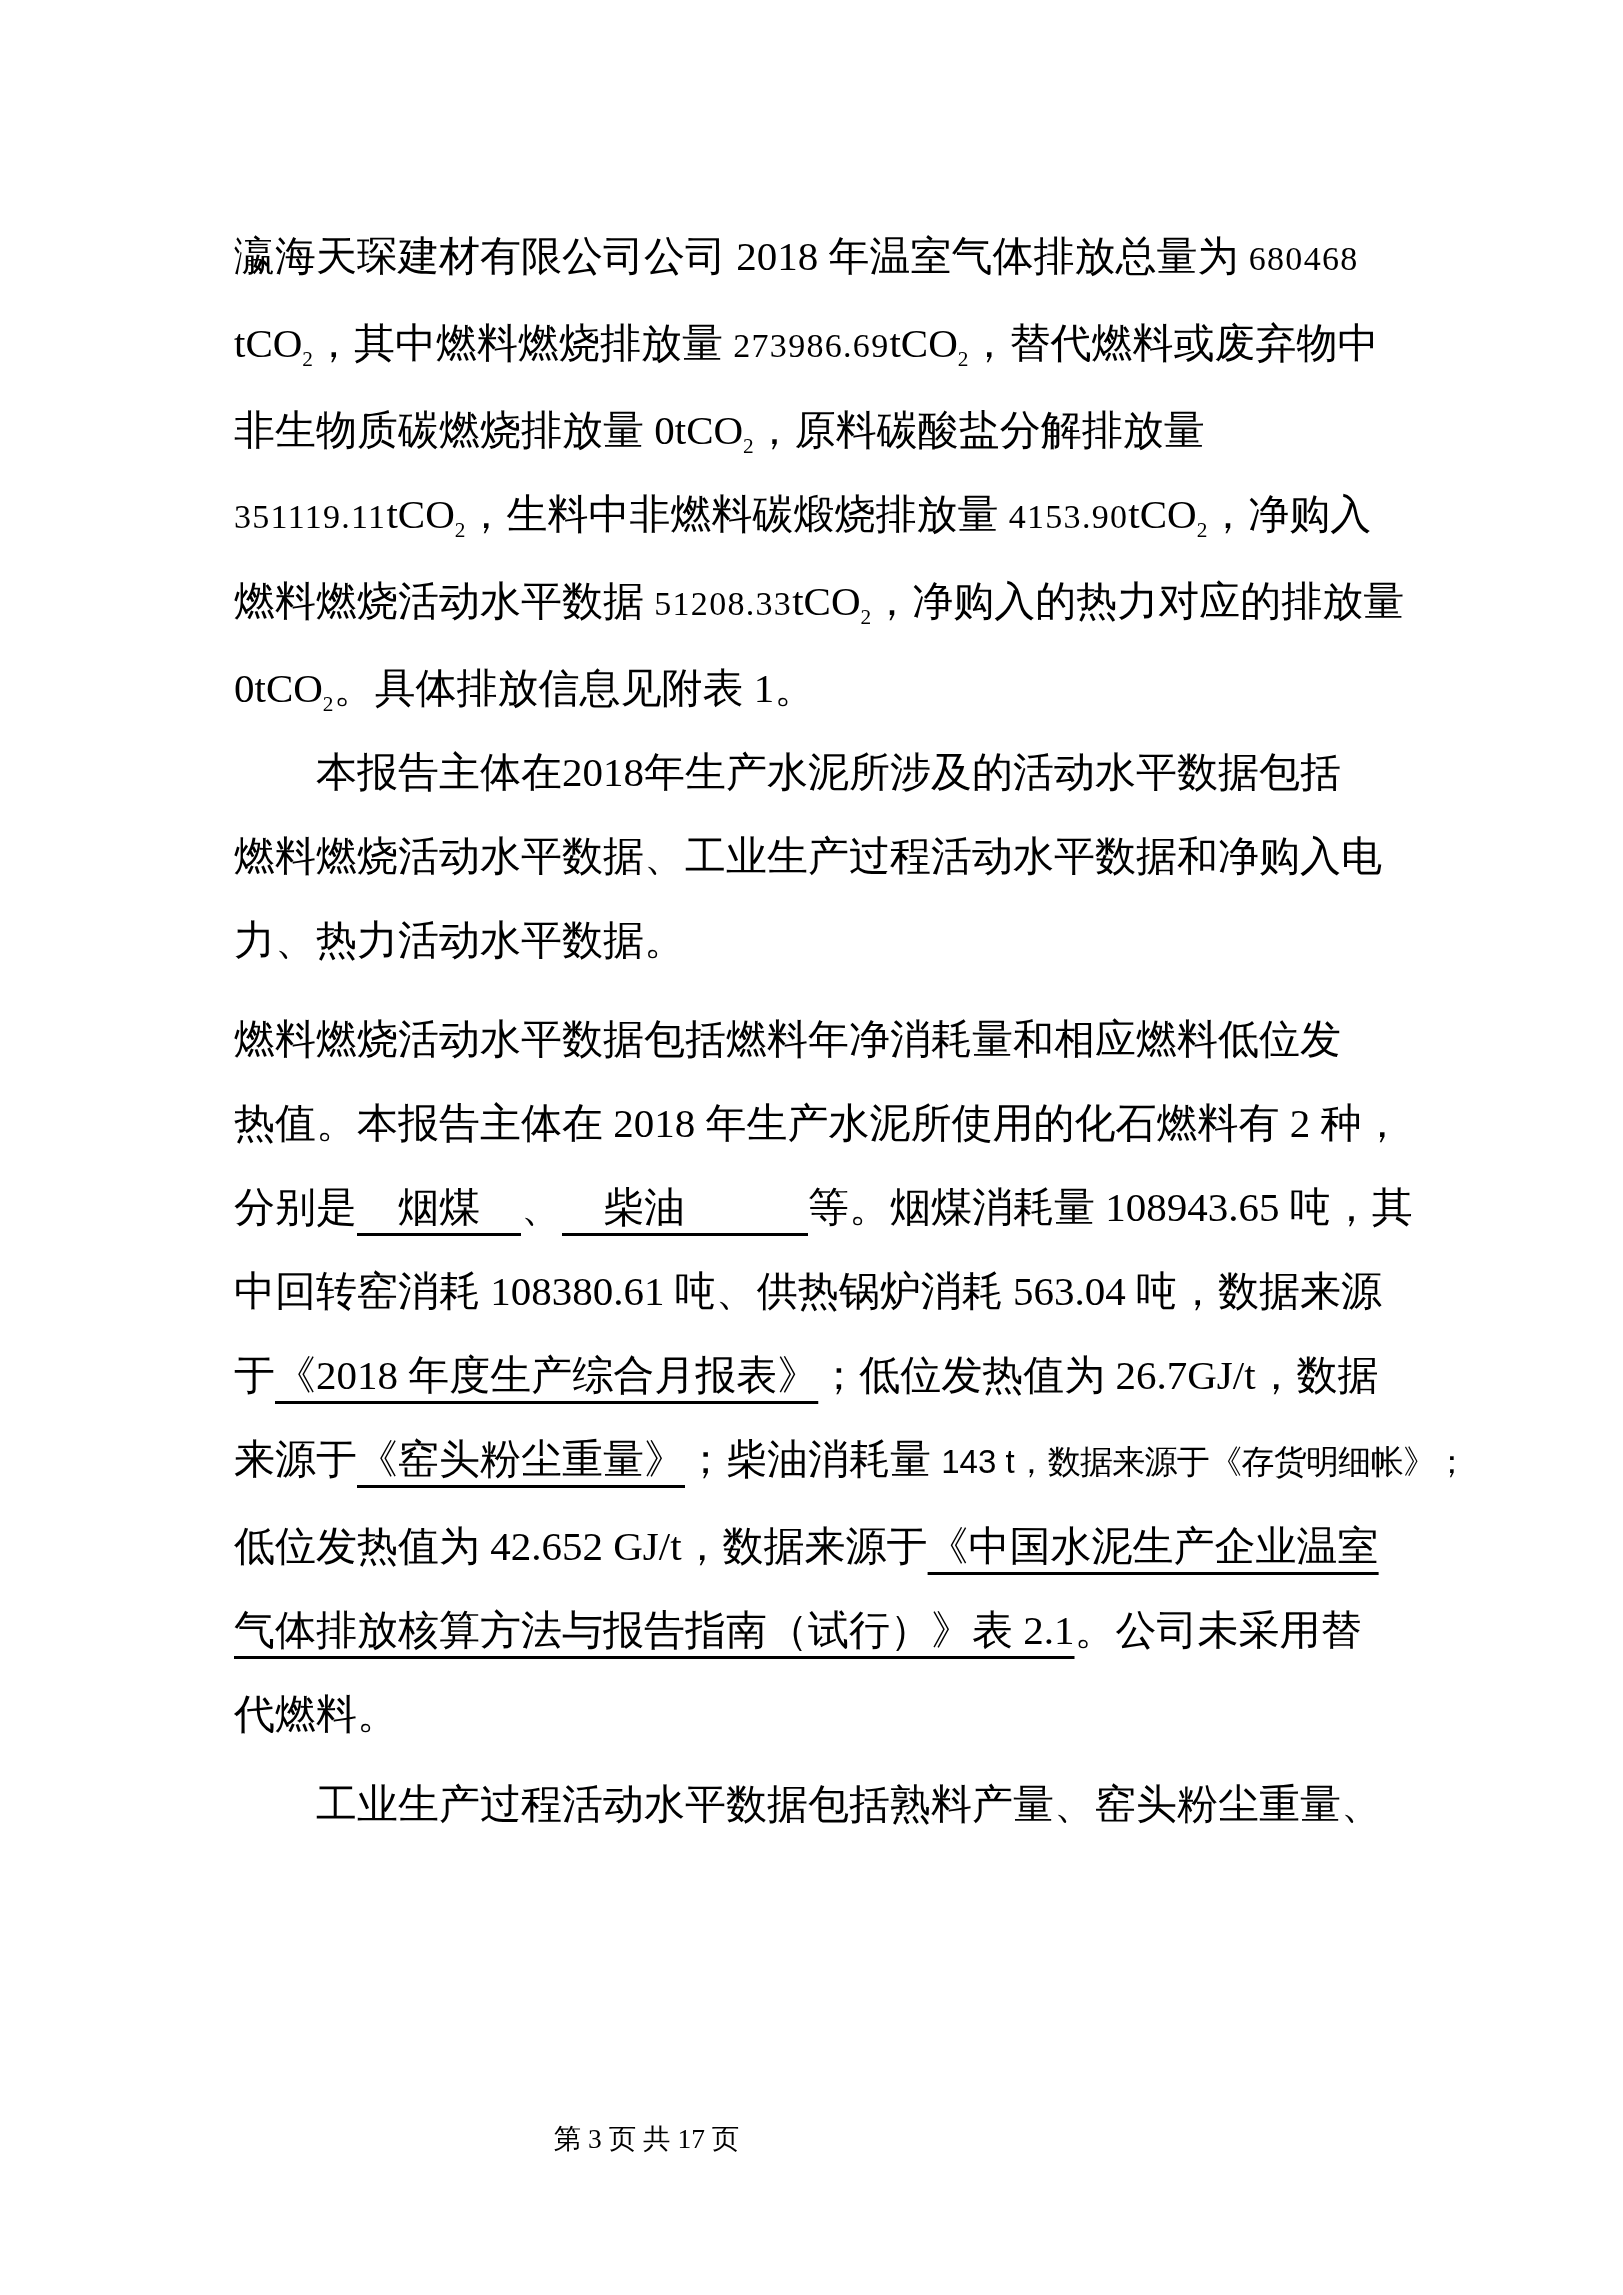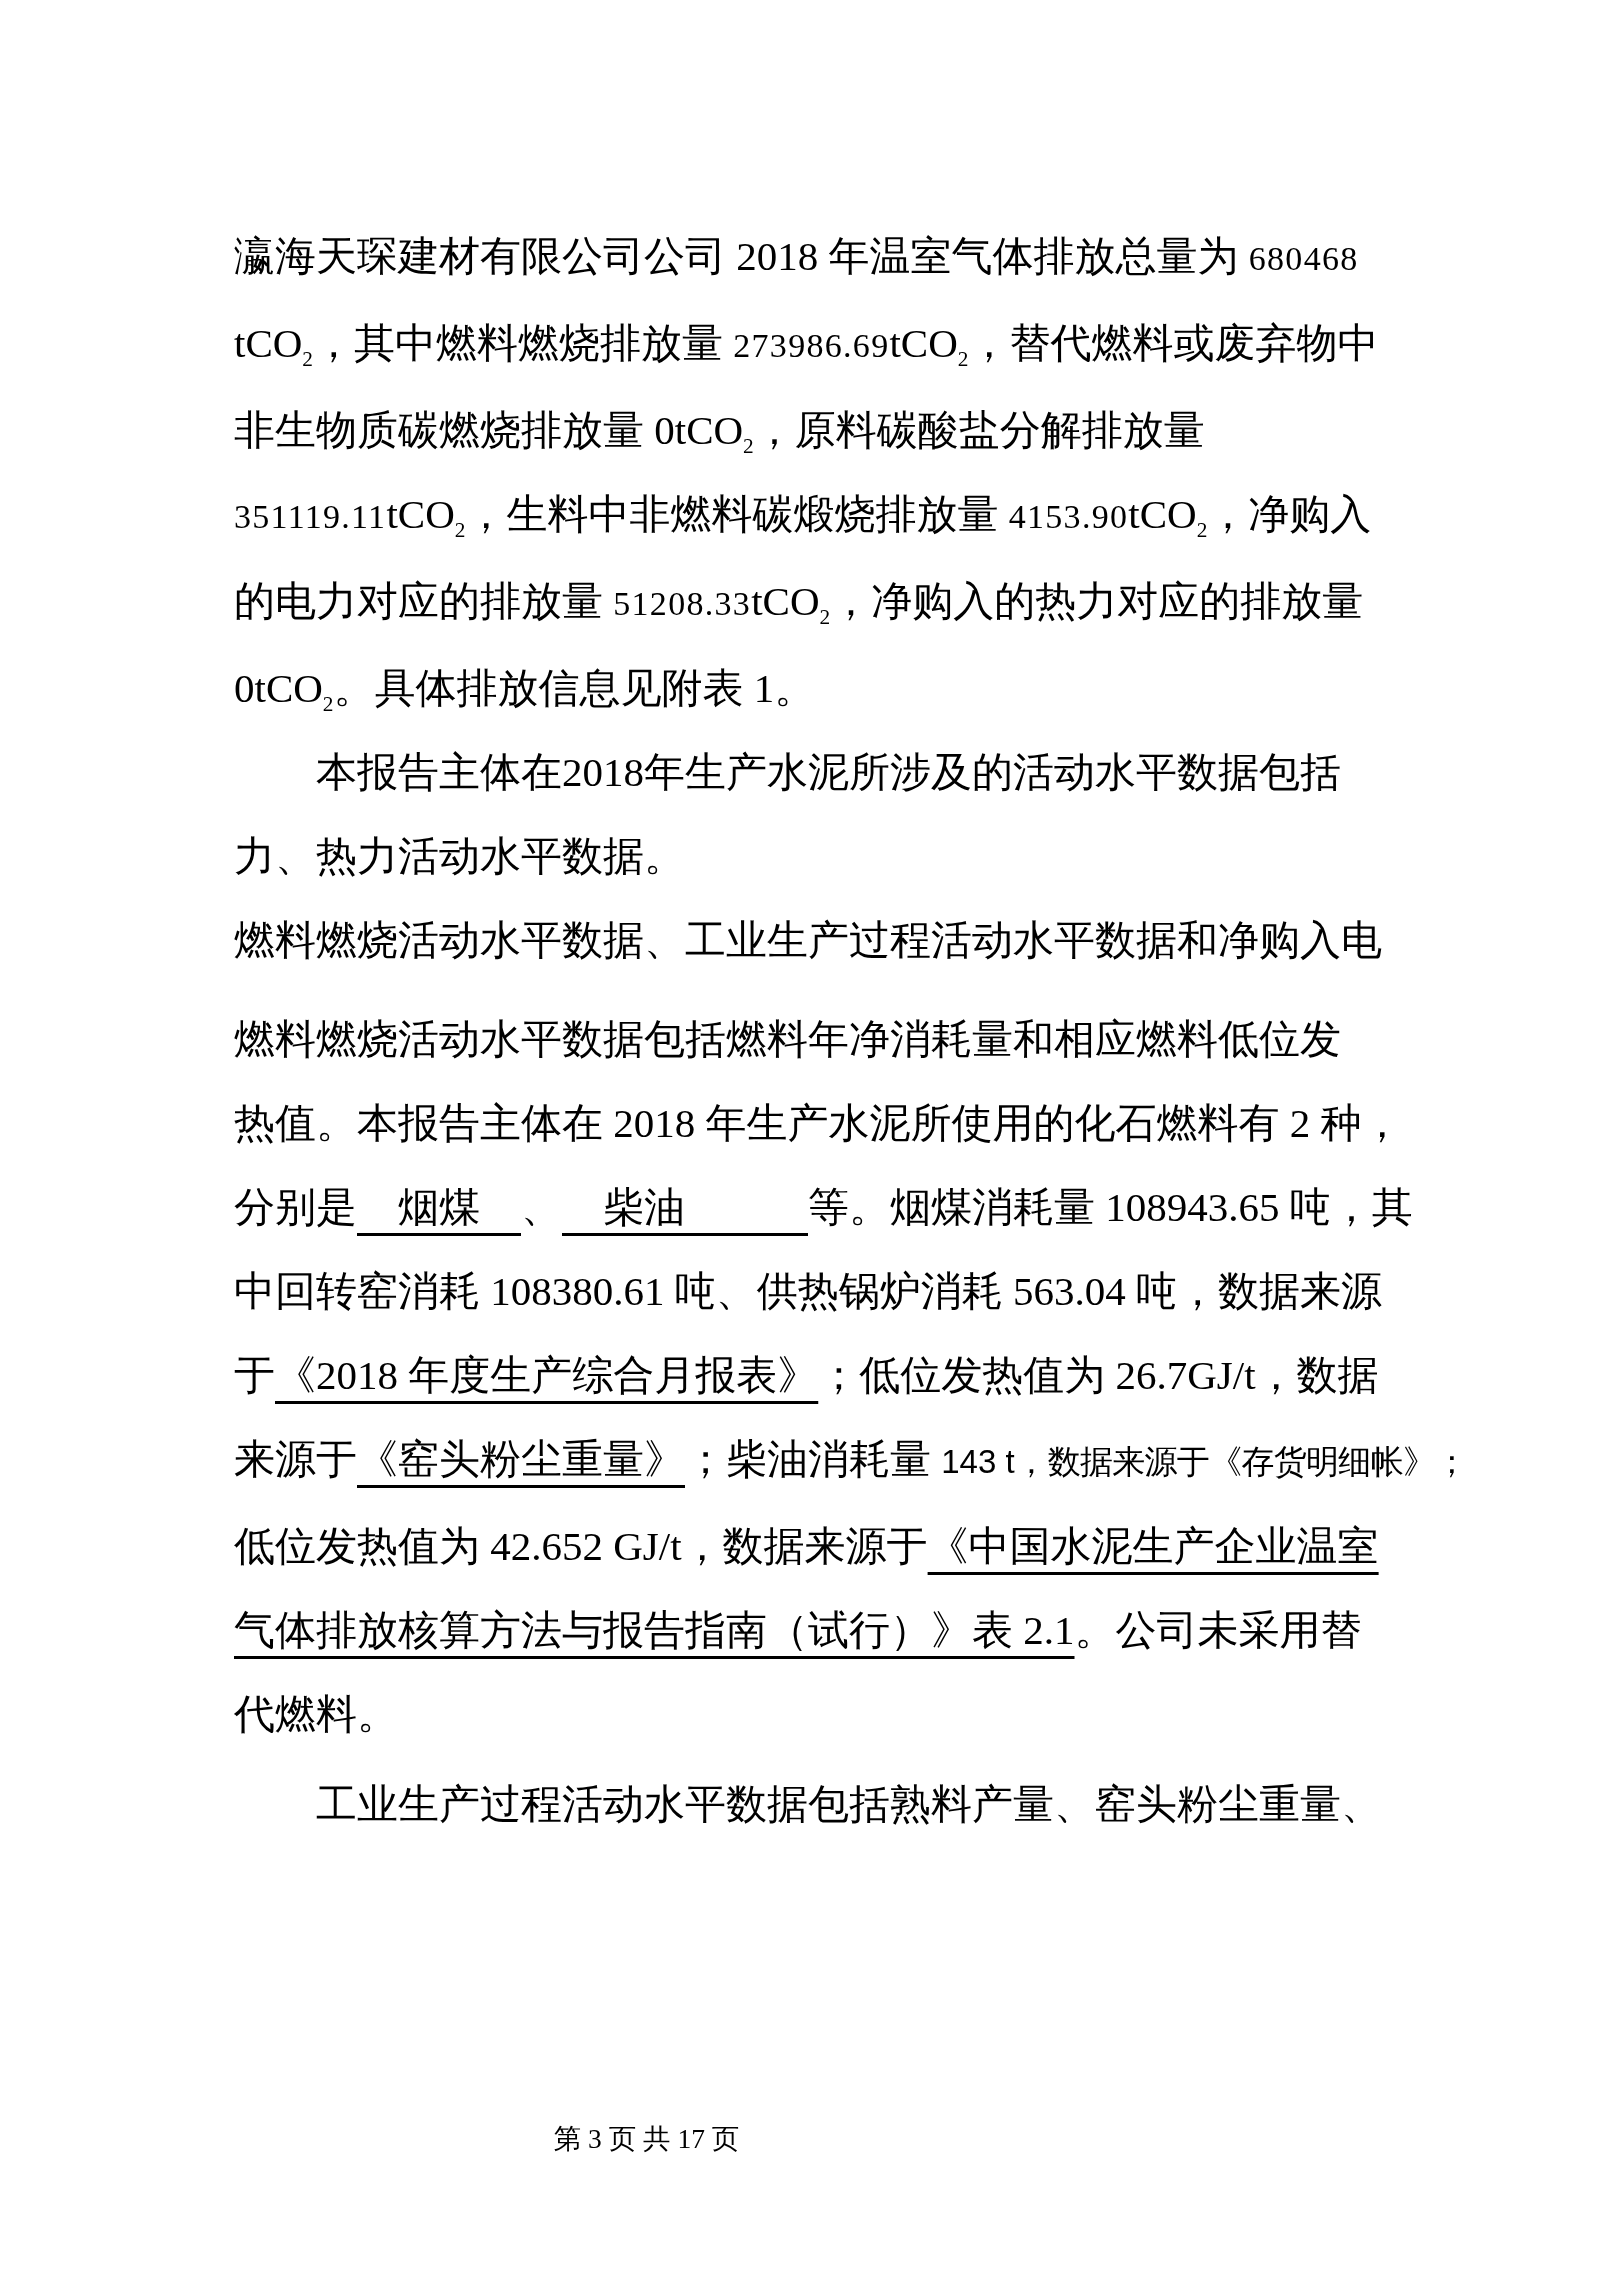--- a/index.html
+++ b/index.html
@@ -72,29 +72,29 @@
 </head>
 <body>
 
 <div class="page">
 
   <div class="para">
     <div class="line"><span class="s">瀛海天琛建材有限公司公司 2018 年温室气体排放总量为 </span><span class="num">680468</span></div>
     <div class="line"><span class="s">tCO</span><sub>2</sub><span class="s">，其中燃料燃烧排放量 </span><span class="num">273986.69</span><span class="s">tCO</span><sub>2</sub><span class="s">，替代燃料或废弃物中</span></div>
     <div class="line noj"><span class="s">非生物质碳燃烧排放量 0tCO</span><sub>2</sub><span class="s">，原料碳酸盐分解排放量</span></div>
     <div class="line"><span class="num">351119.11</span><span class="s">tCO</span><sub>2</sub><span class="s">，生料中非燃料碳煅烧排放量 </span><span class="num">4153.90</span><span class="s">tCO</span><sub>2</sub><span class="s">，净购入</span></div>
-    <div class="line"><span class="s">的电力对应的排放量 </span><span class="num">51208.33</span><span class="s">tCO</span><sub>2</sub><span class="s">，净购入的热力对应的排放量</span></div>
+    <div class="line"><span class="s">燃料燃烧活动水平数据 </span><span class="num">51208.33</span><span class="s">tCO</span><sub>2</sub><span class="s">，净购入的热力对应的排放量</span></div>
     <div class="line noj"><span class="s">0tCO</span><sub>2</sub><span class="s">。具体排放信息见附表 1。</span></div>
   </div>
 
 
   <div class="para">
     <div class="line indent"><span class="s">本报告主体在2018年生产水泥所涉及的活动水平数据包括</span></div>
+    <div class="line"><span class="s">燃料燃烧活动水平数据、工业生产过程活动水平数据和净购入电</span></div>
     <div class="line noj"><span class="s">力、热力活动水平数据。</span></div>
-    <div class="line"><span class="s">燃料燃烧活动水平数据、工业生产过程活动水平数据和净购入电</span></div>
   </div>
 
   <div class="para p3">
     <div class="line"><span class="s">燃料燃烧活动水平数据包括燃料年净消耗量和相应燃料低位发</span></div>
     <div class="line"><span class="s">热值。本报告主体在 2018 年生产水泥所使用的化石燃料有 2 种，</span></div>
     <div class="line"><span class="s">分别是</span><span class="u">　烟煤　</span><span class="s">、</span><span class="u">　柴油　　　</span><span class="s">等。烟煤消耗量 108943.65 吨，其</span></div>
     <div class="line"><span class="s">中回转窑消耗 108380.61 吨、供热锅炉消耗 563.04 吨，数据来源</span></div>
     <div class="line"><span class="s">于</span><span class="u">《2018 年度生产综合月报表》</span><span class="s">；低位发热值为 26.7GJ/t，数据</span></div>
     <div class="line"><span class="s">来源于</span><span class="u">《窑头粉尘重量》</span><span class="s">；柴油消耗量 </span><span class="sans">143 t，</span><span class="sansb">数据来源于《存货明细帐》；</span></div>
     <div class="line"><span class="s">低位发热值为 42.652 GJ/t，数据来源于</span><span class="u">《中国水泥生产企业温室</span></div>

